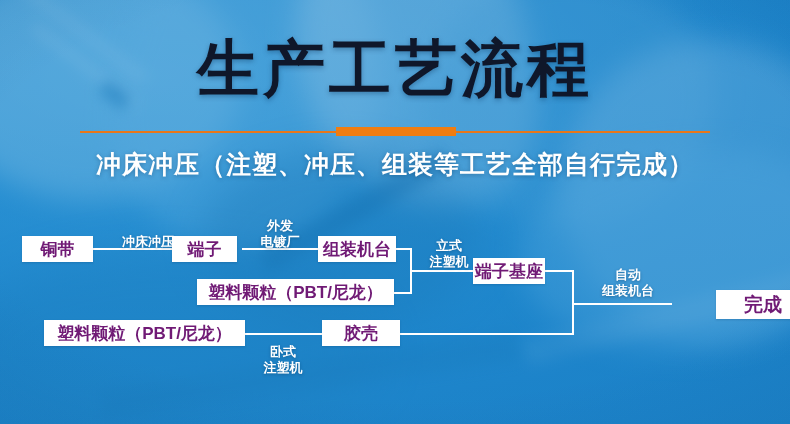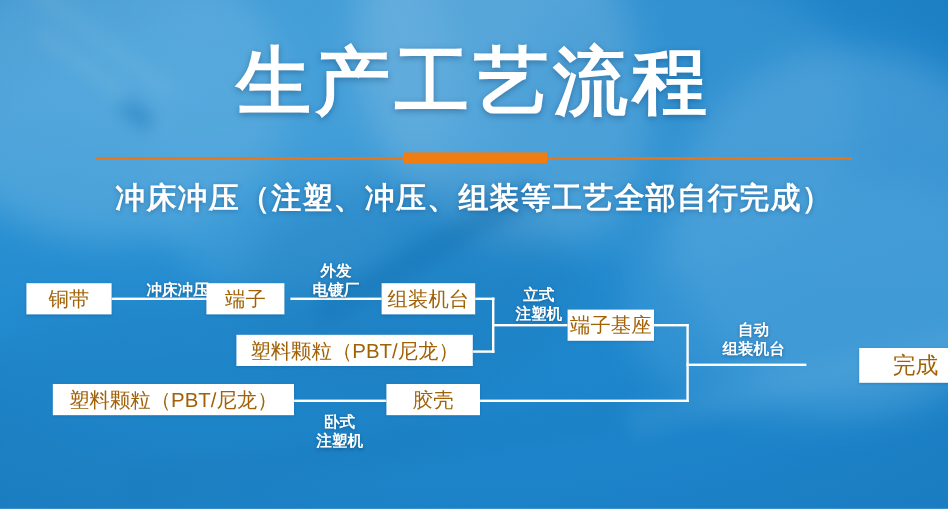--- a/index.html
+++ b/index.html
@@ -36,43 +36,43 @@
   .bg-tint{
     background:linear-gradient(180deg, rgba(25,125,195,.30) 0%, rgba(28,133,203,.42) 45%, rgba(30,136,205,.55) 100%);
   }
   .bg-vignette{
     background:radial-gradient(120% 110% at 50% 45%, rgba(0,0,0,0) 45%, rgba(10,70,120,.28) 100%);
   }
 
   
   .title{
     position:absolute;left:0;right:0;top:38px;text-align:center;
-    color:#ffffff;font-size:62px;line-height:1;font-weight:bold;
+    color:#0f172a;font-size:62px;line-height:1;font-weight:bold;
     letter-spacing:4px;
     text-shadow:0 2px 5px rgba(0,40,80,.35);
   }
   .divider{position:absolute;left:0;right:0;top:127px;height:10px;}
   .divider .thin{
     position:absolute;left:80px;width:630px;top:4px;height:2px;background:#e8771a;
   }
   .divider .thick{
     position:absolute;left:336px;width:120px;top:0px;height:9px;background:#f07d11;
   }
   .subtitle{
     position:absolute;left:0;right:0;top:148px;text-align:center;
     color:#ffffff;font-size:25px;font-weight:bold;letter-spacing:1px;
     text-shadow:0 1px 4px rgba(0,40,80,.35);
   }
 
   
   #flow{position:absolute;left:0;top:0;width:790px;height:424px;}
   .node{
-    position:absolute;background:#ffffff;color:#a16207;
+    position:absolute;background:#ffffff;color:#701a75;
     display:flex;align-items:center;justify-content:center;
-    font-size:17px;font-weight:normal;white-space:nowrap;
+    font-size:17px;font-weight:bold;white-space:nowrap;
     box-shadow:0 1px 2px rgba(0,40,80,.18);
   }
   .edge-label{
     position:absolute;color:#ffffff;font-size:13px;font-weight:bold;
     text-align:center;line-height:1.22;white-space:pre-line;
     text-shadow:0 1px 3px rgba(0,50,90,.45);
   }
   .line{position:absolute;background:#ffffff;}
   .line.h{height:2px;}
   .line.v{width:2px;}

